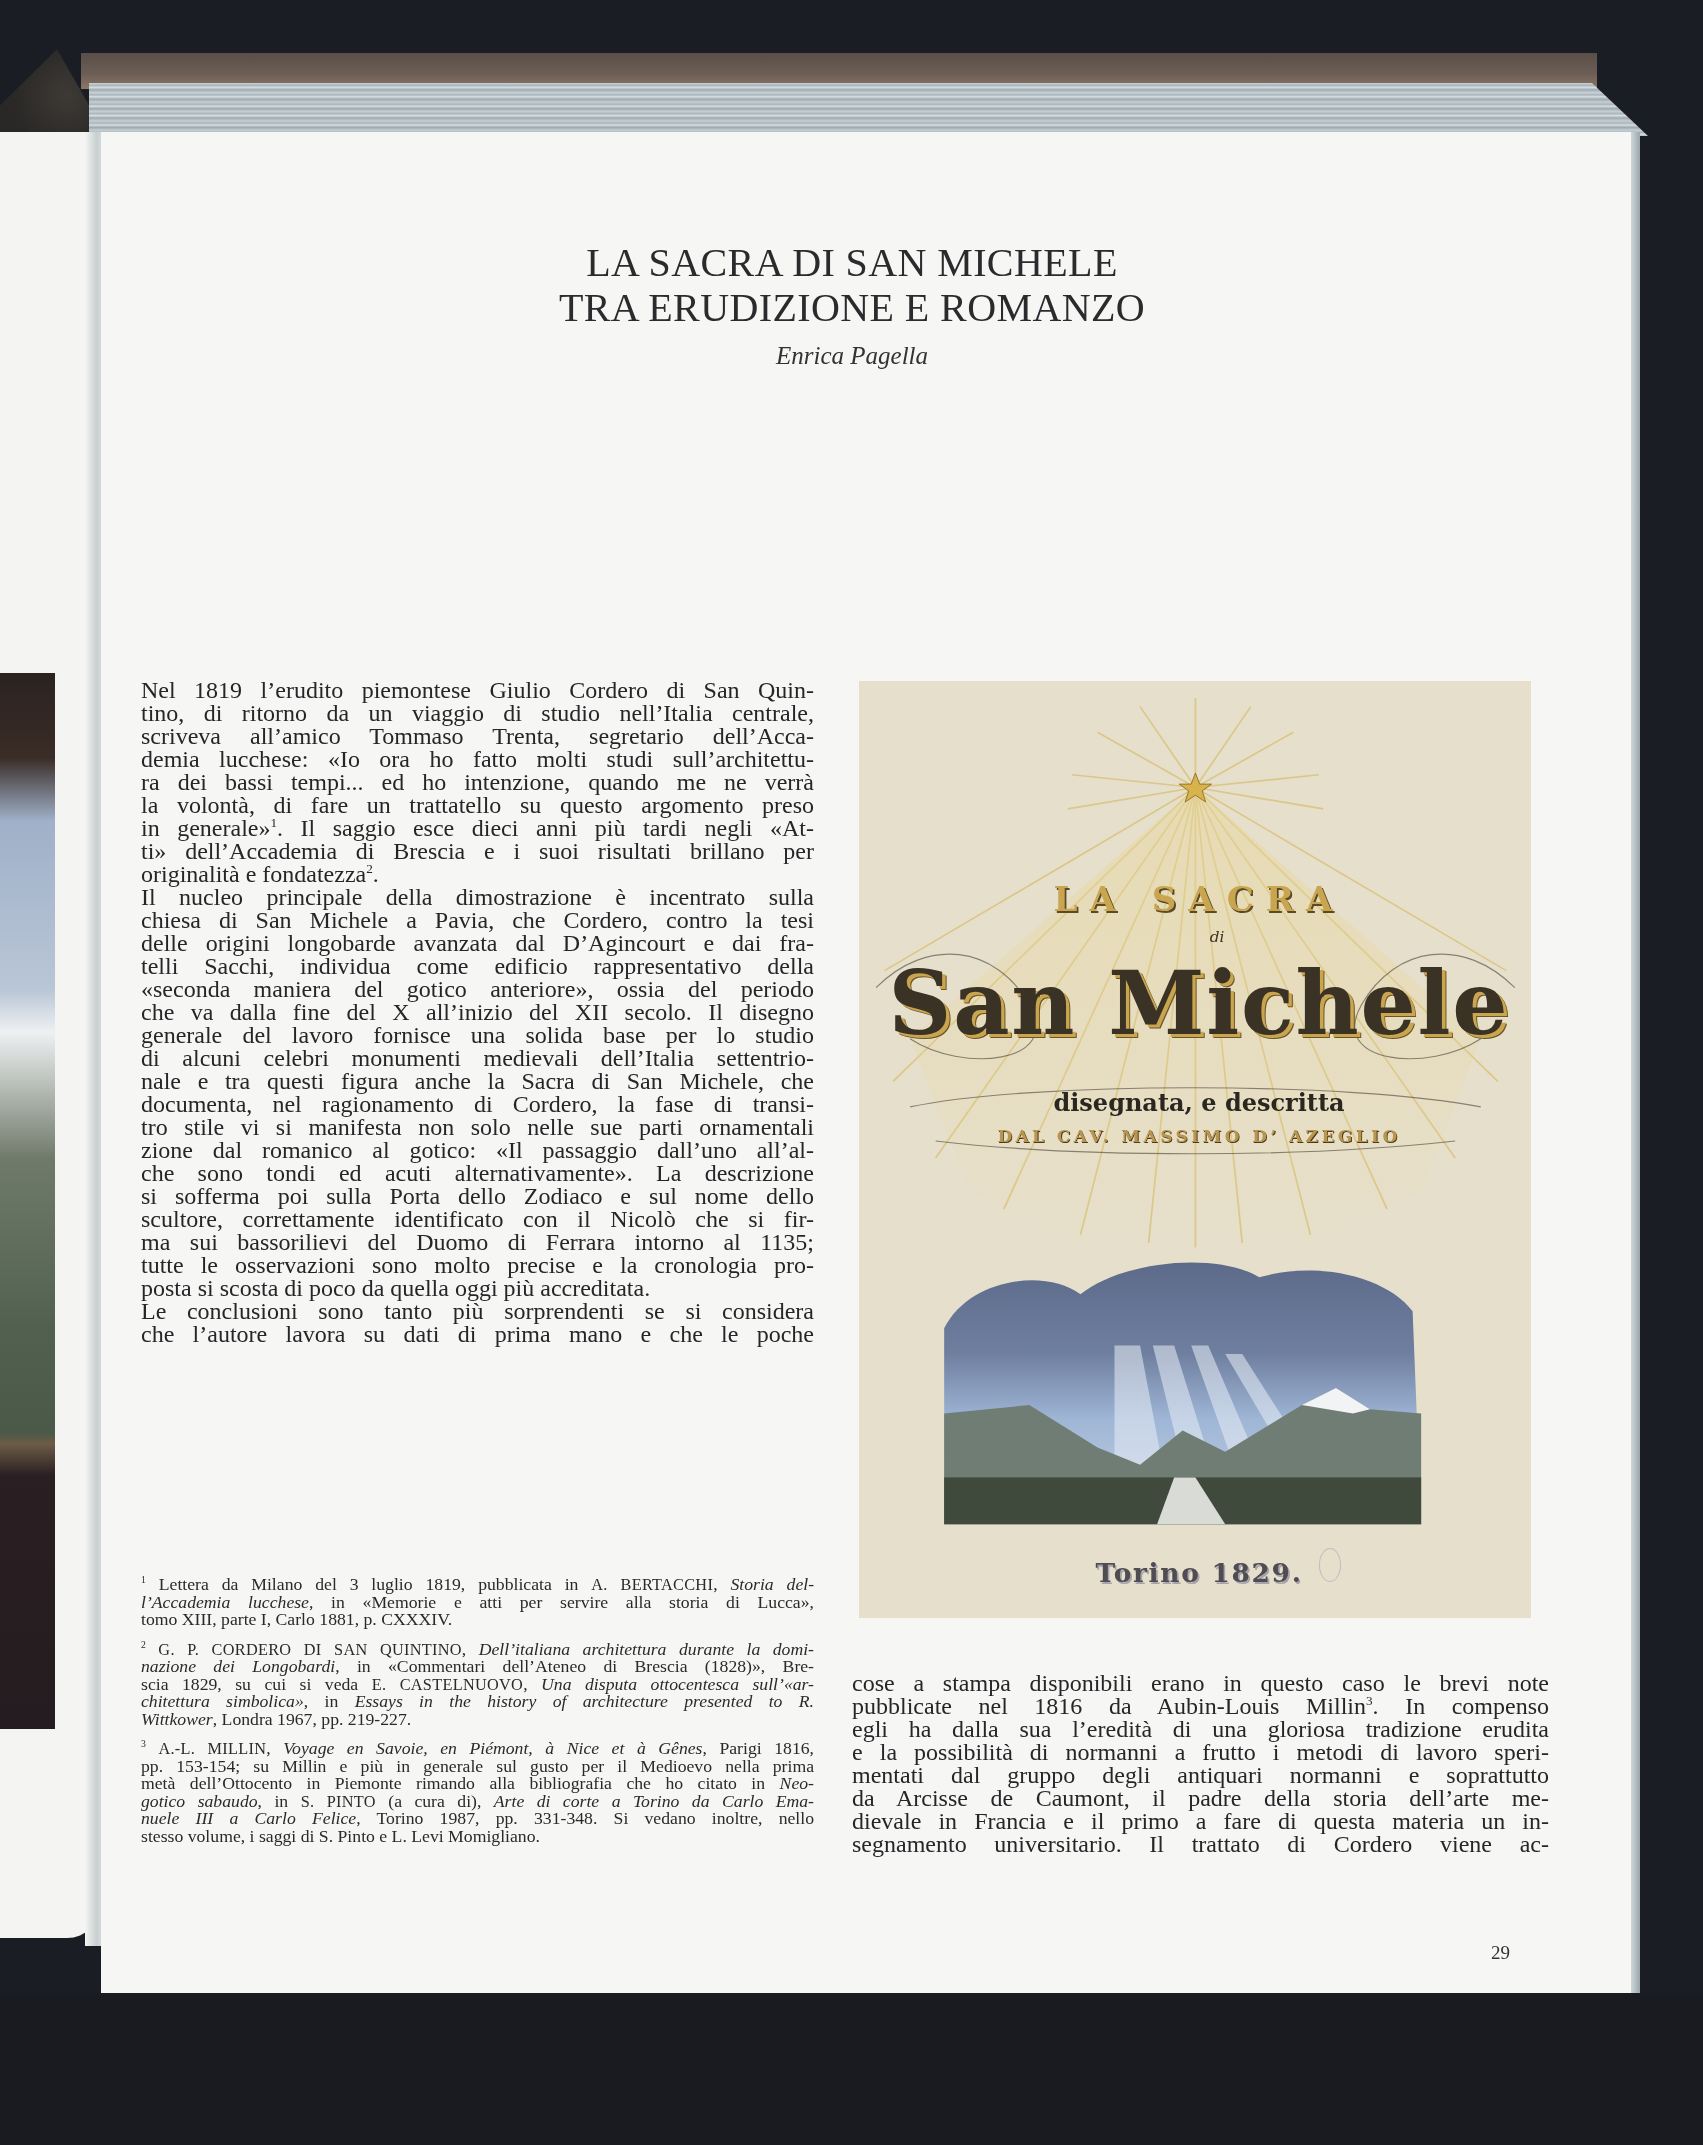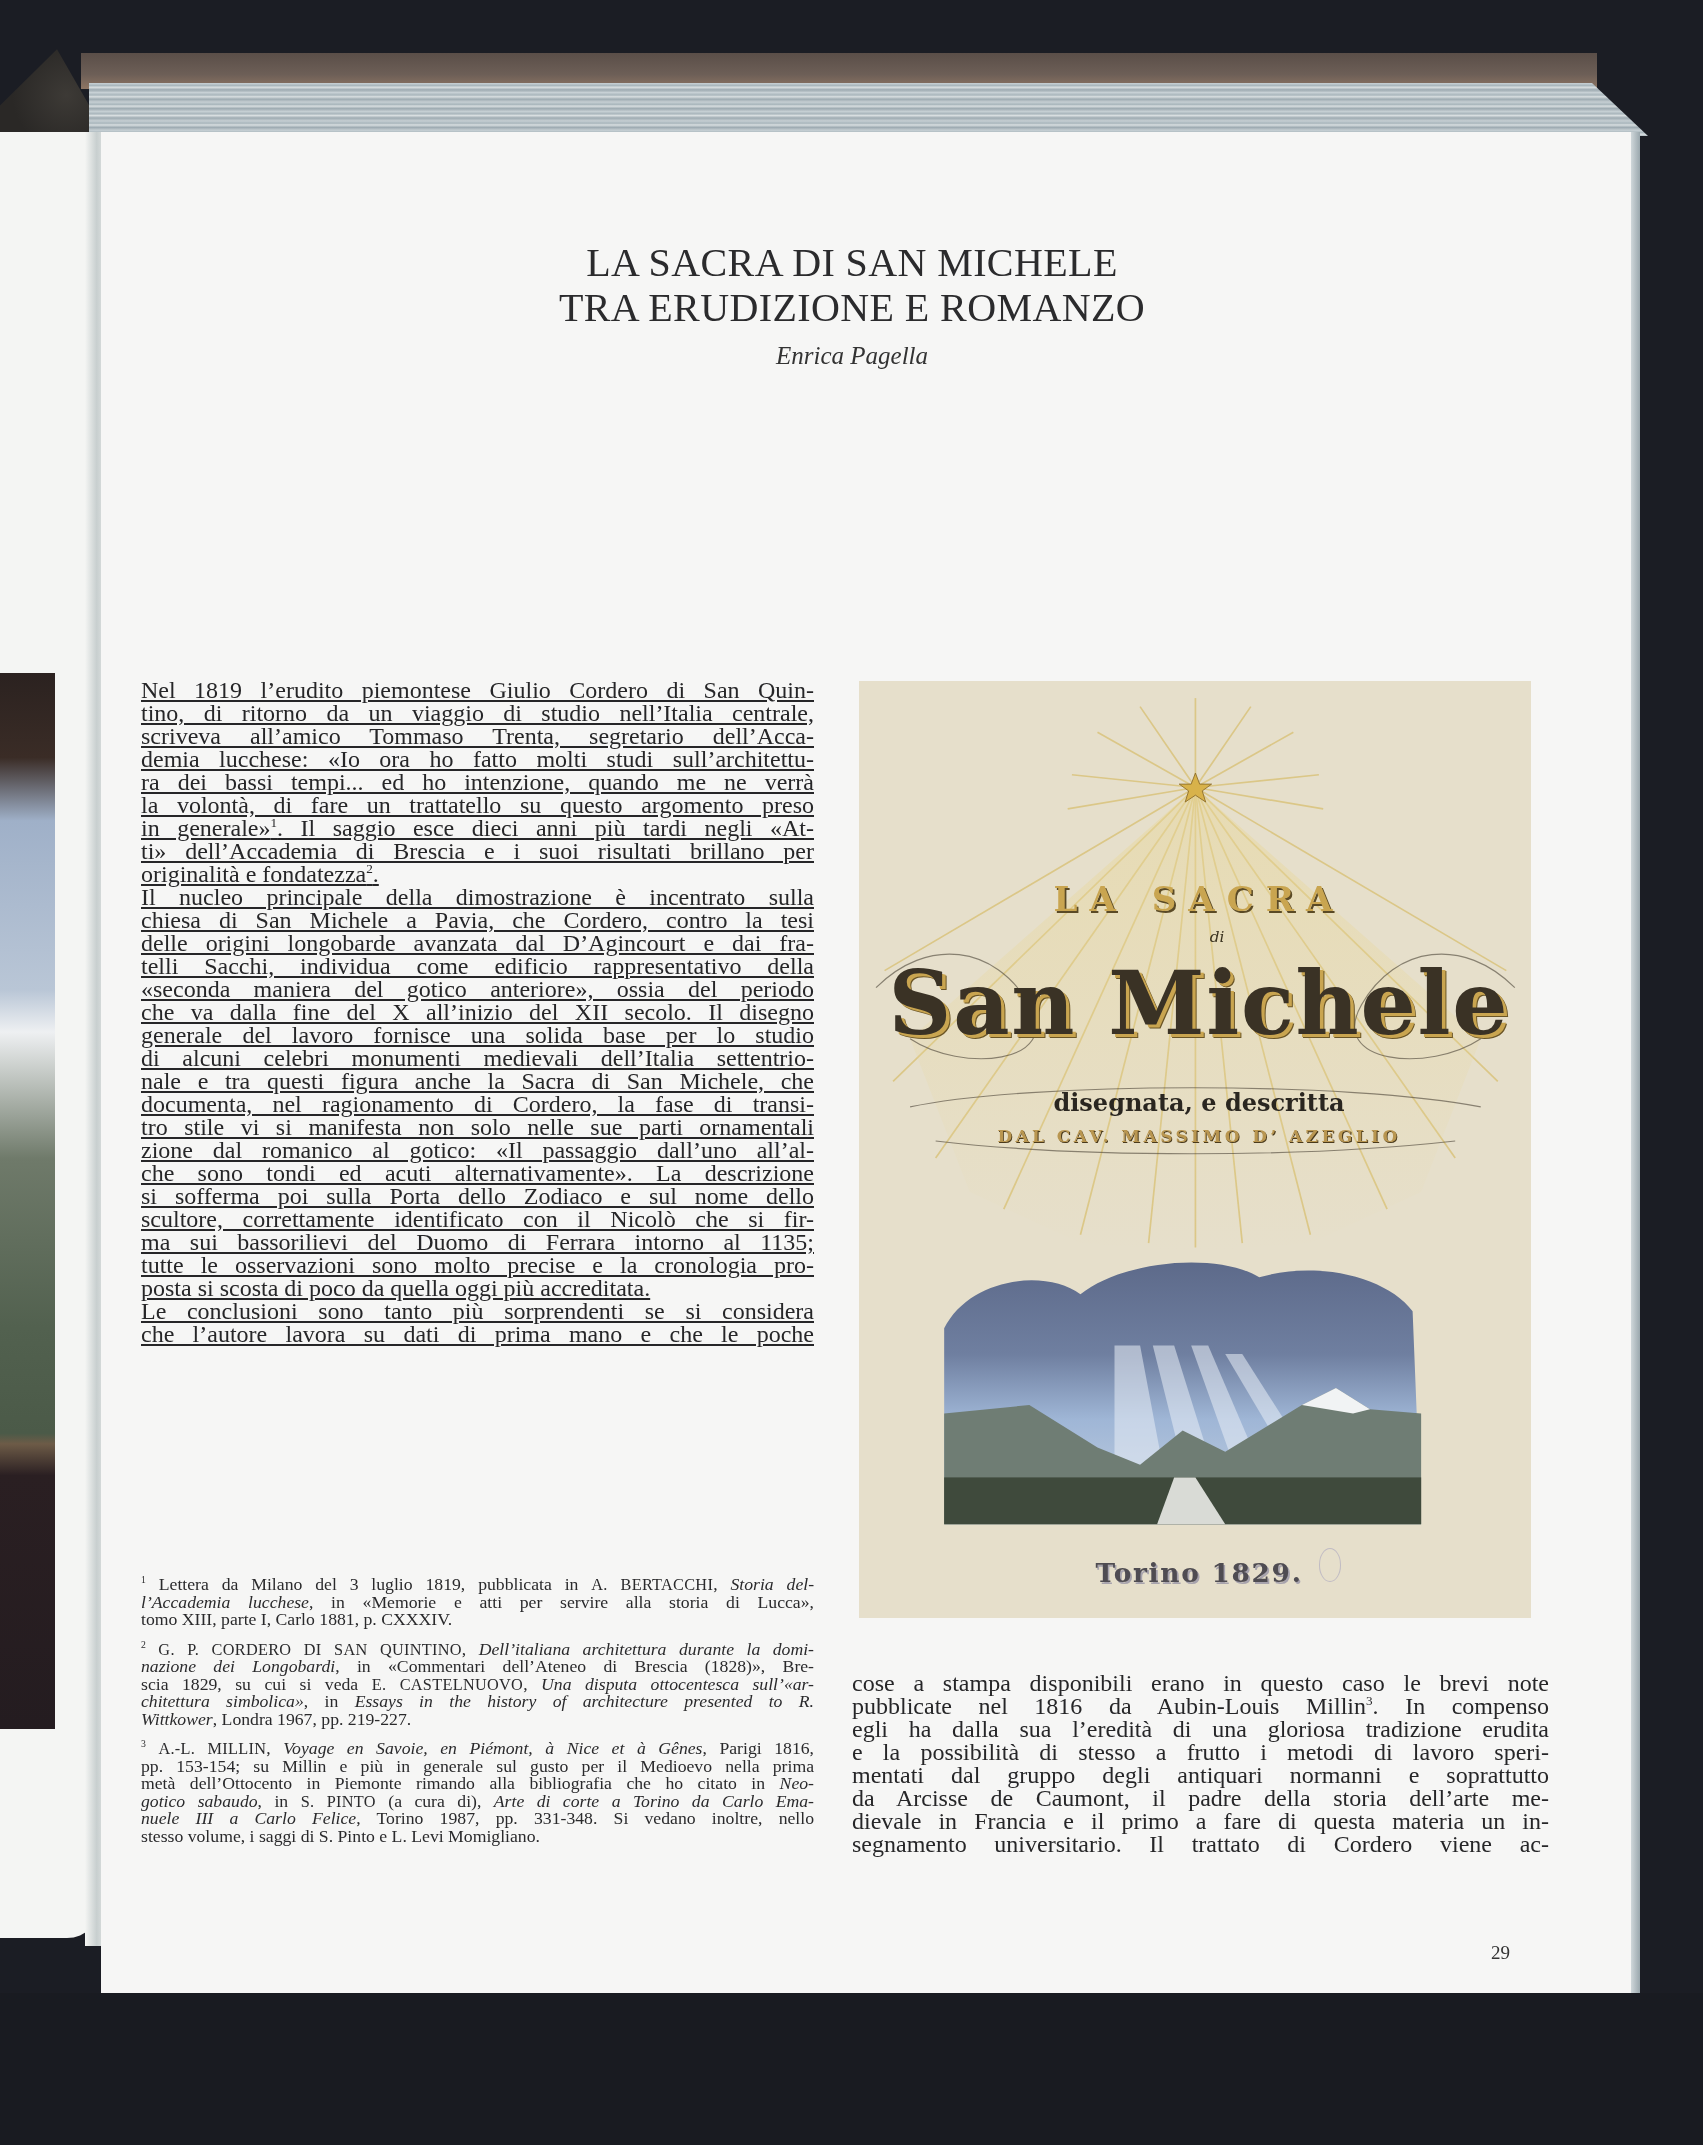--- a/index.html
+++ b/index.html
@@ -56,21 +56,21 @@
   .author {
     position: absolute; left: 0; right: 0; top: 342px;
     text-align: center; font-size: 25px; font-style: italic; color: #333;
   }
   .col {
     position: absolute; text-align: justify; hyphens: none;
   }
   .body-text { font-size: 24px; line-height: 23px; color: #262628; }
   .line { display: block; text-align-last: justify; white-space: nowrap; }
   .line.last { text-align-last: left; }
-  .left-col { left: 141px; top: 679px; width: 673px; text-decoration: underline; }
+  .left-col { left: 141px; top: 679px; width: 673px; }
   .right-col { left: 852px; top: 1672px; width: 697px; }
   .notes { position: absolute; left: 141px; top: 1576px; width: 673px; font-size: 17.7px; line-height: 17.5px; color: #2a2a2c; }
   .note { margin-bottom: 12px; }
   .note .line { text-align-last: justify; }
   .note .line.last { text-align-last: left; }
   .sc { font-variant: small-caps; font-size: 0.92em; letter-spacing: 0.3px; }
   sup { font-size: 0.55em; vertical-align: 0.7em; line-height: 0; }
   .page-number {
     position: absolute; left: 1491px; top: 1942px; font-size: 19px; color: #333;
   }
@@ -238,21 +238,21 @@
   <div class="plate-text plate-disegnata">disegnata, e descritta</div>
   <div class="plate-text plate-dal">DAL CAV. MASSIMO D’ AZEGLIO</div>
   <div class="plate-text plate-torino">Torino 1829.</div>
   <div class="plate-stamp"></div>
 </div>
 
 <div class="col body-text right-col">
   <span class="line">cose a stampa disponibili erano in questo caso le brevi note</span>
   <span class="line"><span>pubblicate nel 1816 da Aubin-Louis Millin</span><sup>3</sup><span>. In compenso</span></span>
   <span class="line">egli ha dalla sua l’eredità di una gloriosa tradizione erudita</span>
-  <span class="line">e la possibilità di stesso a frutto i metodi di lavoro speri-</span>
+  <span class="line">e la possibilità di normanni a frutto i metodi di lavoro speri-</span>
   <span class="line">mentati dal gruppo degli antiquari normanni e soprattutto</span>
   <span class="line">da Arcisse de Caumont, il padre della storia dell’arte me-</span>
   <span class="line">dievale in Francia e il primo a fare di questa materia un in-</span>
   <span class="line">segnamento universitario. Il trattato di Cordero viene ac-</span>
 </div>
 
 <div class="page-number">29</div>
 
 <div class="bottom-shadow"></div>
 

